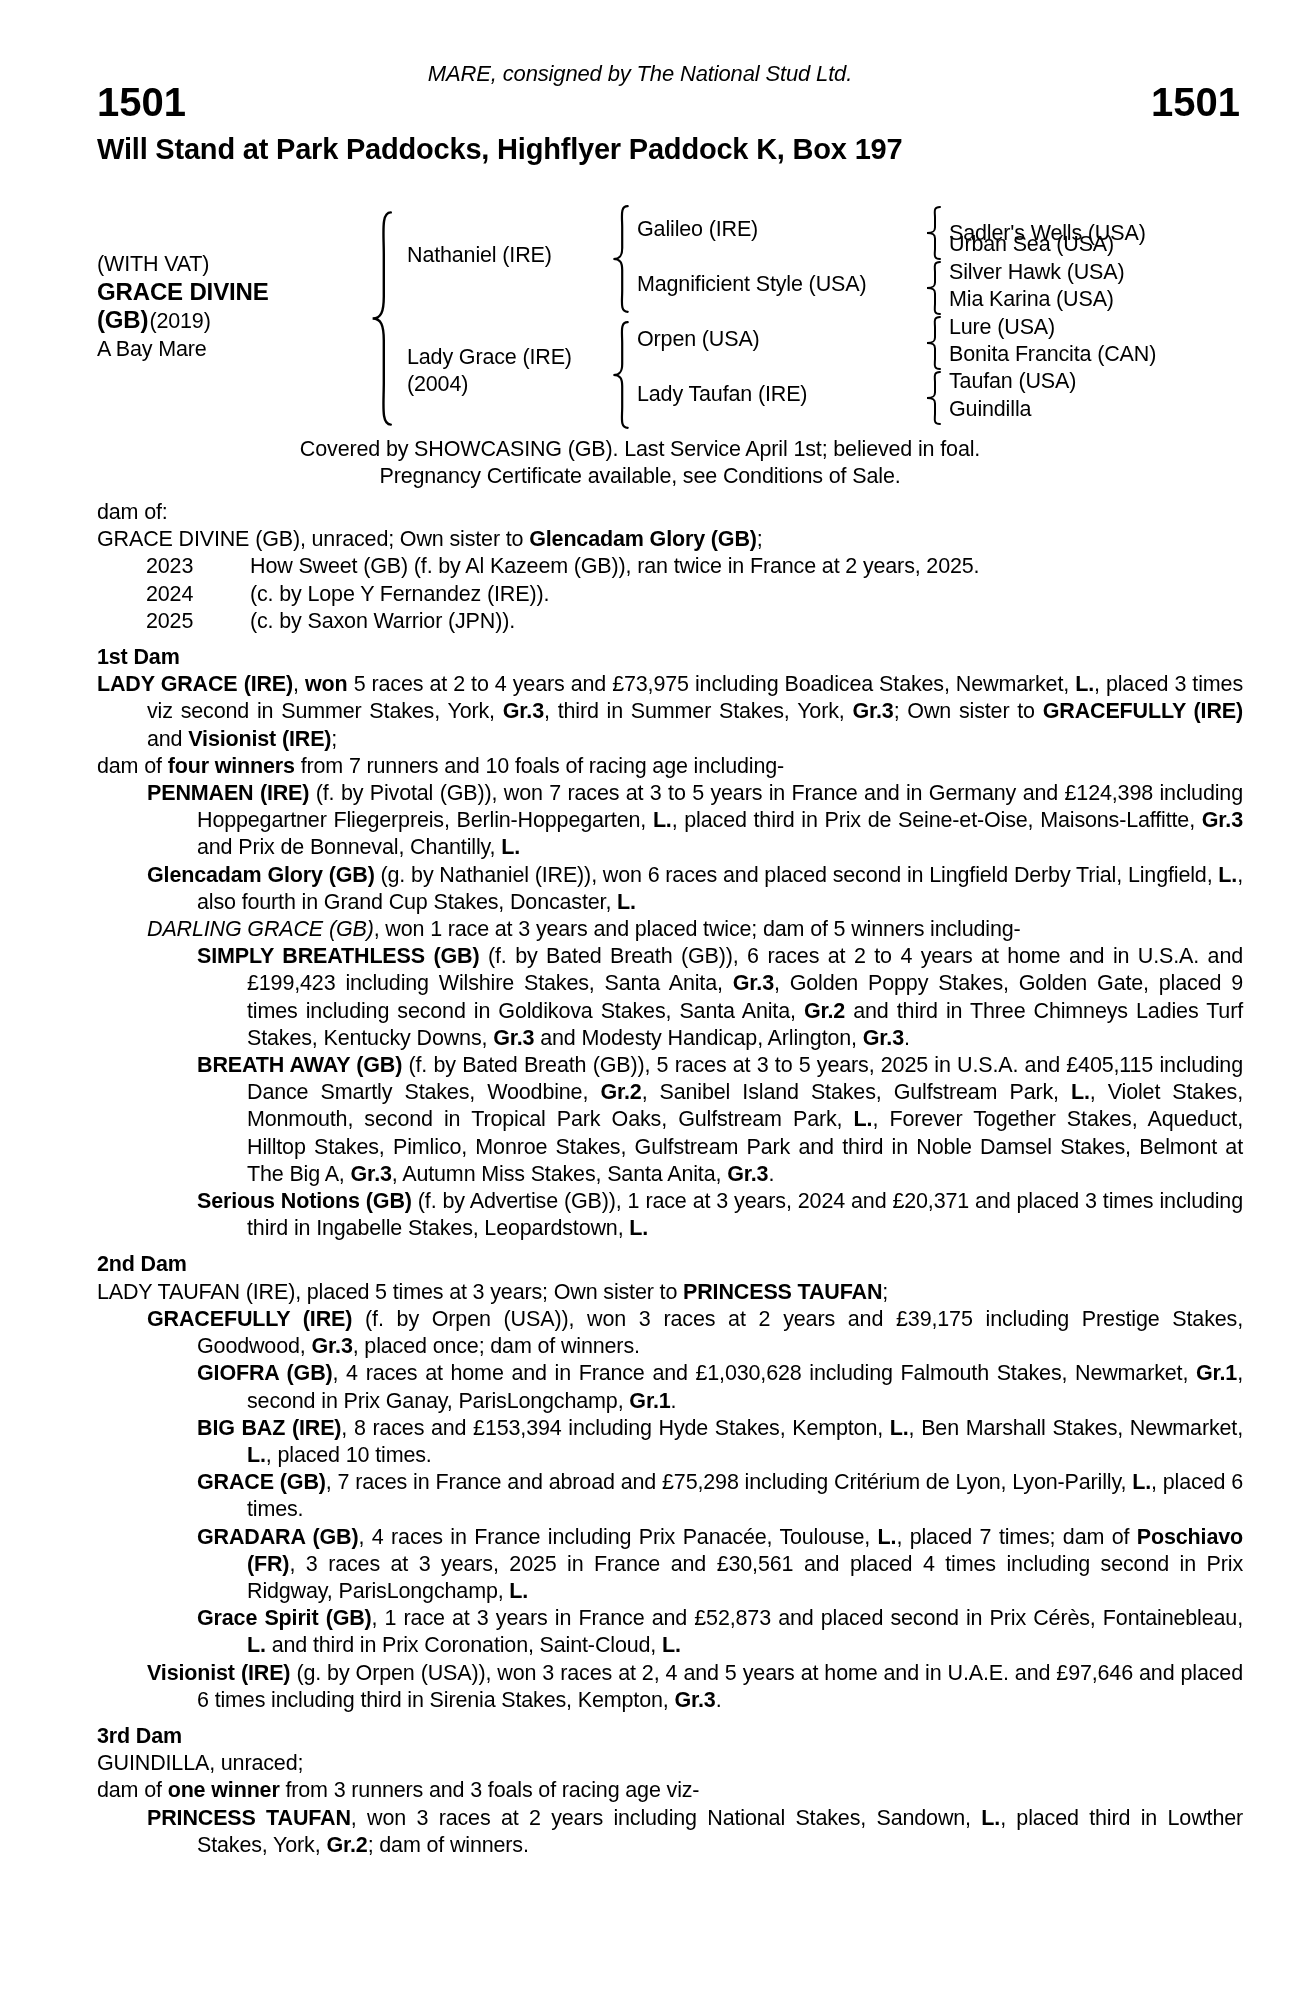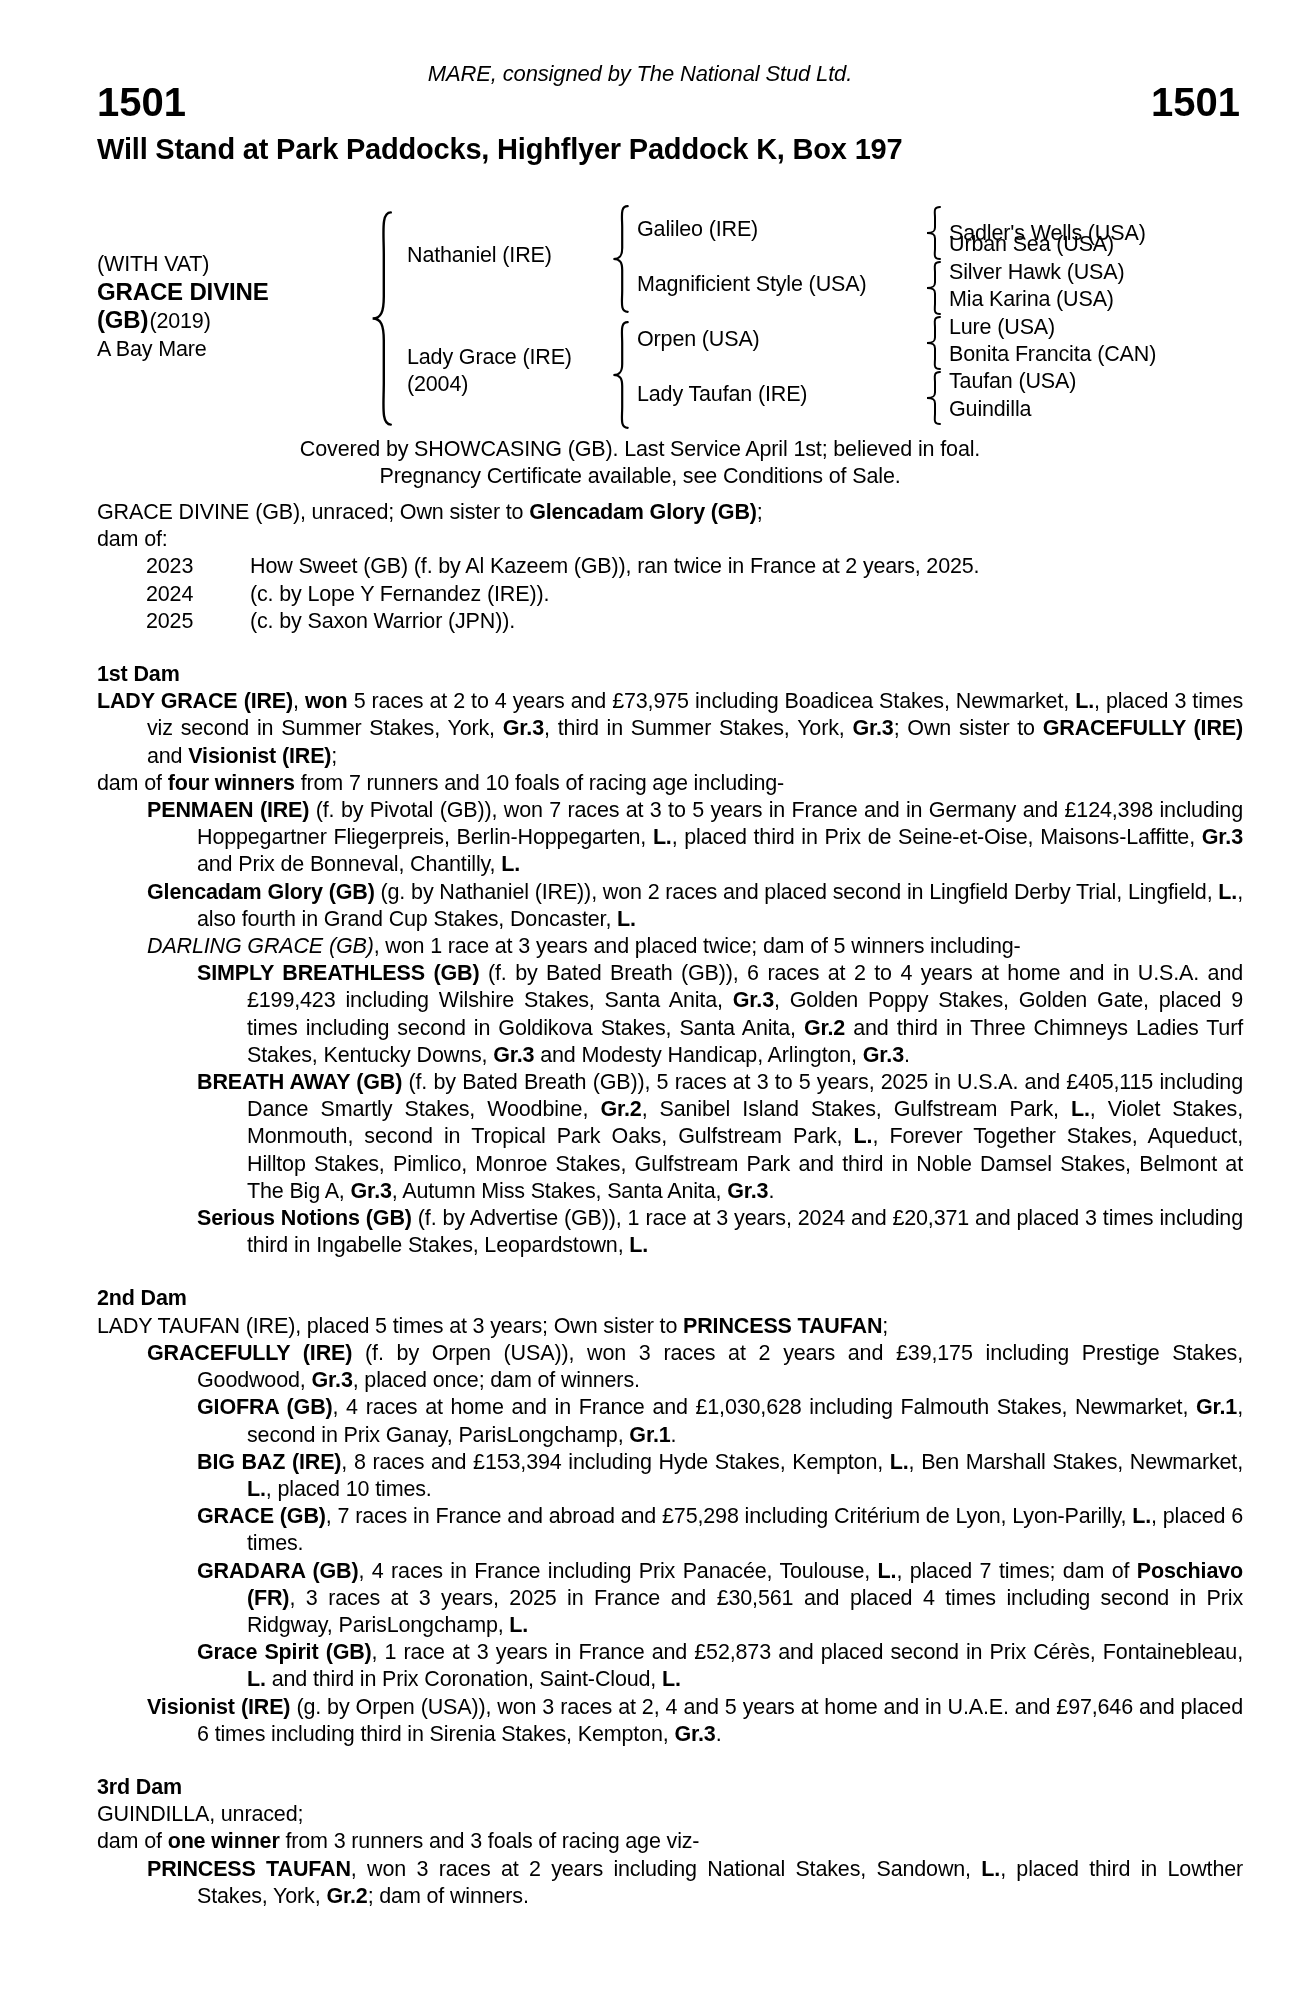--- a/index.html
+++ b/index.html
@@ -34,21 +34,21 @@
 
   
   .covered { position:absolute; top:436px; left:40px; width:1200px; text-align:center; }
 
   
   .bodycol { position:absolute; top:499px; left:97px; width:1146px; text-align:justify; }
   .para { margin:0; }
   .p0 { padding-left:50px;  text-indent:-50px; }
   .p1 { padding-left:100px; text-indent:-50px; }
   .p2 { padding-left:150px; text-indent:-50px; }
-  .dam-heading { font-weight:700; margin-top:26px; }
+  .dam-heading { font-weight:700; margin-top:9px; }
   .produce-row { display:flex; text-align:left; }
   .produce-year { flex:none; margin-left:49px; width:104px; }
   .produce-text { flex:1; }
 </style>
 </head>
 <body>
 
 <div class="page">
 
   <div class="consignor-line">MARE, consigned by The National Stud Ltd.</div>
@@ -124,41 +124,41 @@
     <div class="g4" style="top:192px;">Guindilla</div>
   </div>
 
   <div class="covered">
     <div>Covered by SHOWCASING (GB). Last Service April 1st; believed in foal.</div>
     <div>Pregnancy Certificate available, see Conditions of Sale.</div>
   </div>
 
   <div class="bodycol">
 
+    <div class="para" style="text-align:left;">dam of:</div>
     <div class="para p0"><span>GRACE DIVINE (GB), unraced; Own sister to </span><span class="b">Glencadam Glory (GB)</span><span>;</span></div>
-    <div class="para" style="text-align:left;">dam of:</div>
 
     <div class="produce-row">
       <span class="produce-year">2023</span>
       <span class="produce-text">How Sweet (GB) (f. by Al Kazeem (GB)), ran twice in France at 2 years, 2025.</span>
     </div>
     <div class="produce-row">
       <span class="produce-year">2024</span>
       <span class="produce-text">(c. by Lope Y Fernandez (IRE)).</span>
     </div>
     <div class="produce-row">
       <span class="produce-year">2025</span>
       <span class="produce-text">(c. by Saxon Warrior (JPN)).</span>
     </div>
 
     <div class="dam-heading">1st Dam</div>
     <div class="para p0"><span class="b">LADY GRACE (IRE)</span><span>, </span><span class="b">won</span><span> 5 races at 2 to 4 years and £73,975 including Boadicea Stakes, Newmarket, </span><span class="b">L.</span><span>, placed 3 times viz second in Summer Stakes, York, </span><span class="b">Gr.3</span><span>, third in Summer Stakes, York, </span><span class="b">Gr.3</span><span>; Own sister to </span><span class="b">GRACEFULLY (IRE)</span><span> and </span><span class="b">Visionist (IRE)</span><span>;</span></div>
     <div class="para p0"><span>dam of </span><span class="b">four winners</span><span> from 7 runners and 10 foals of racing age including-</span></div>
     <div class="para p1"><span class="b">PENMAEN (IRE)</span><span> (f. by Pivotal (GB)), won 7 races at 3 to 5 years in France and in Germany and £124,398 including Hoppegartner Fliegerpreis, Berlin-Hoppegarten, </span><span class="b">L.</span><span>, placed third in Prix de Seine-et-Oise, Maisons-Laffitte, </span><span class="b">Gr.3</span><span> and Prix de Bonneval, Chantilly, </span><span class="b">L.</span></div>
-    <div class="para p1"><span class="b">Glencadam Glory (GB)</span><span> (g. by Nathaniel (IRE)), won 2 races and placed second in Lingfield Derby Trial, Lingfield, </span><span class="b">L.</span><span>, also fourth in Grand Cup Stakes, Doncaster, </span><span class="b">L.</span></div>
+    <div class="para p1"><span class="b">Glencadam Glory (GB)</span><span> (g. by Nathaniel (IRE)), won 6 races and placed second in Lingfield Derby Trial, Lingfield, </span><span class="b">L.</span><span>, also fourth in Grand Cup Stakes, Doncaster, </span><span class="b">L.</span></div>
     <div class="para p1"><span class="i">DARLING GRACE (GB)</span><span>, won 1 race at 3 years and placed twice; dam of 5 winners including-</span></div>
     <div class="para p2"><span class="b">SIMPLY BREATHLESS (GB)</span><span> (f. by Bated Breath (GB)), 6 races at 2 to 4 years at home and in U.S.A. and £199,423 including Wilshire Stakes, Santa Anita, </span><span class="b">Gr.3</span><span>, Golden Poppy Stakes, Golden Gate, placed 9 times including second in Goldikova Stakes, Santa Anita, </span><span class="b">Gr.2</span><span> and third in Three Chimneys Ladies Turf Stakes, Kentucky Downs, </span><span class="b">Gr.3</span><span> and Modesty Handicap, Arlington, </span><span class="b">Gr.3</span><span>.</span></div>
     <div class="para p2"><span class="b">BREATH AWAY (GB)</span><span> (f. by Bated Breath (GB)), 5 races at 3 to 5 years, 2025 in U.S.A. and £405,115 including Dance Smartly Stakes, Woodbine, </span><span class="b">Gr.2</span><span>, Sanibel Island Stakes, Gulfstream Park, </span><span class="b">L.</span><span>, Violet Stakes, Monmouth, second in Tropical Park Oaks, Gulfstream Park, </span><span class="b">L.</span><span>, Forever Together Stakes, Aqueduct, Hilltop Stakes, Pimlico, Monroe Stakes, Gulfstream Park and third in Noble Damsel Stakes, Belmont at The Big A, </span><span class="b">Gr.3</span><span>, Autumn Miss Stakes, Santa Anita, </span><span class="b">Gr.3</span><span>.</span></div>
     <div class="para p2"><span class="b">Serious Notions (GB)</span><span> (f. by Advertise (GB)), 1 race at 3 years, 2024 and £20,371 and placed 3 times including third in Ingabelle Stakes, Leopardstown, </span><span class="b">L.</span></div>
 
     <div class="dam-heading">2nd Dam</div>
     <div class="para p0"><span>LADY TAUFAN (IRE), placed 5 times at 3 years; Own sister to </span><span class="b">PRINCESS TAUFAN</span><span>;</span></div>
     <div class="para p1"><span class="b">GRACEFULLY (IRE)</span><span> (f. by Orpen (USA)), won 3 races at 2 years and £39,175 including Prestige Stakes, Goodwood, </span><span class="b">Gr.3</span><span>, placed once; dam of winners.</span></div>
     <div class="para p2"><span class="b">GIOFRA (GB)</span><span>, 4 races at home and in France and £1,030,628 including Falmouth Stakes, Newmarket, </span><span class="b">Gr.1</span><span>, second in Prix Ganay, ParisLongchamp, </span><span class="b">Gr.1</span><span>.</span></div>
     <div class="para p2"><span class="b">BIG BAZ (IRE)</span><span>, 8 races and £153,394 including Hyde Stakes, Kempton, </span><span class="b">L.</span><span>, Ben Marshall Stakes, Newmarket, </span><span class="b">L.</span><span>, placed 10 times.</span></div>

